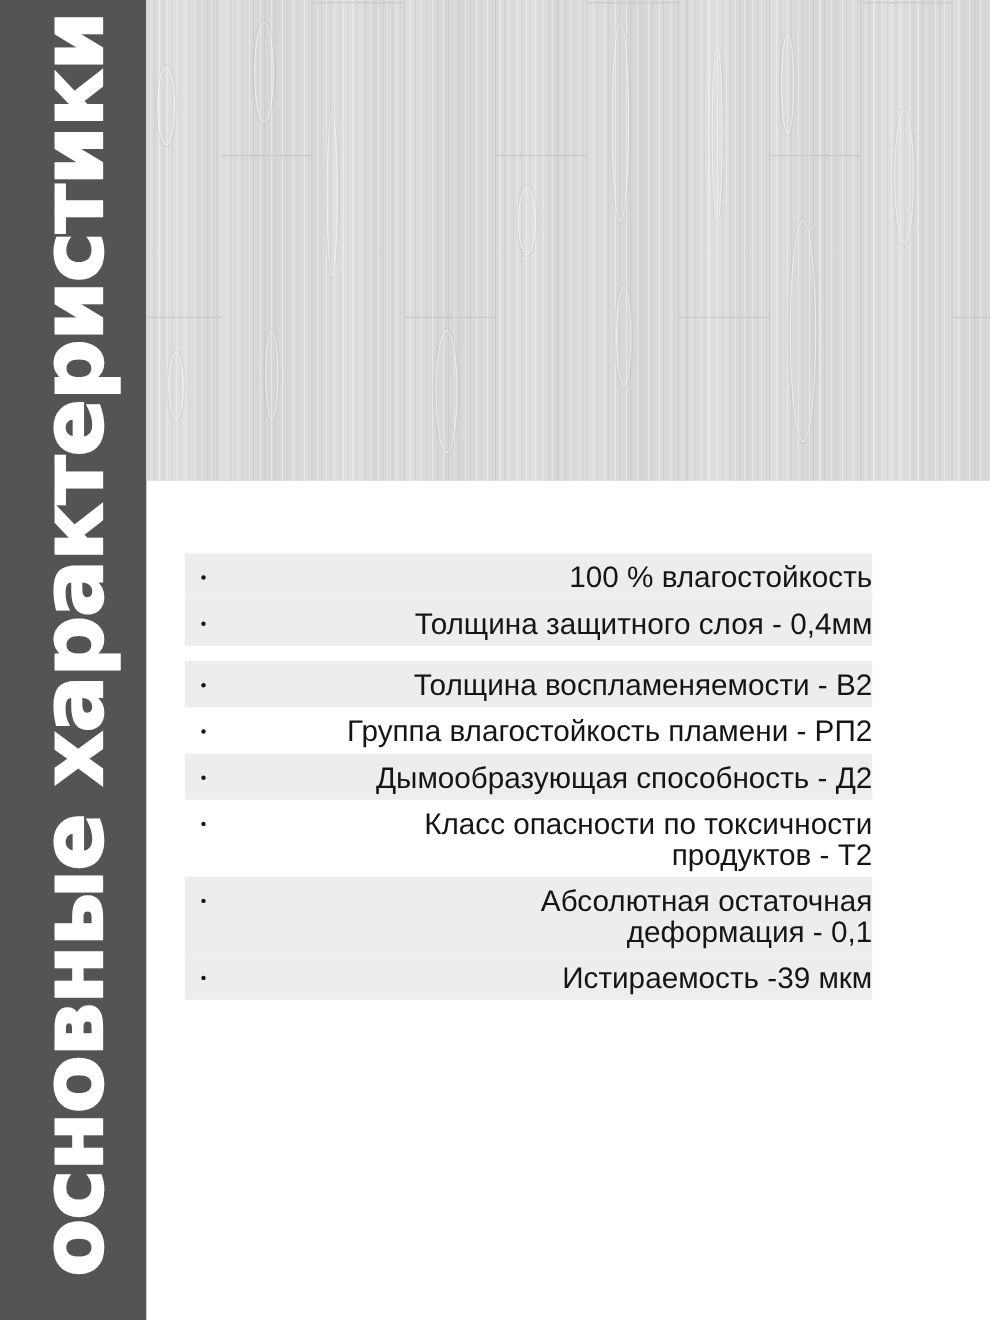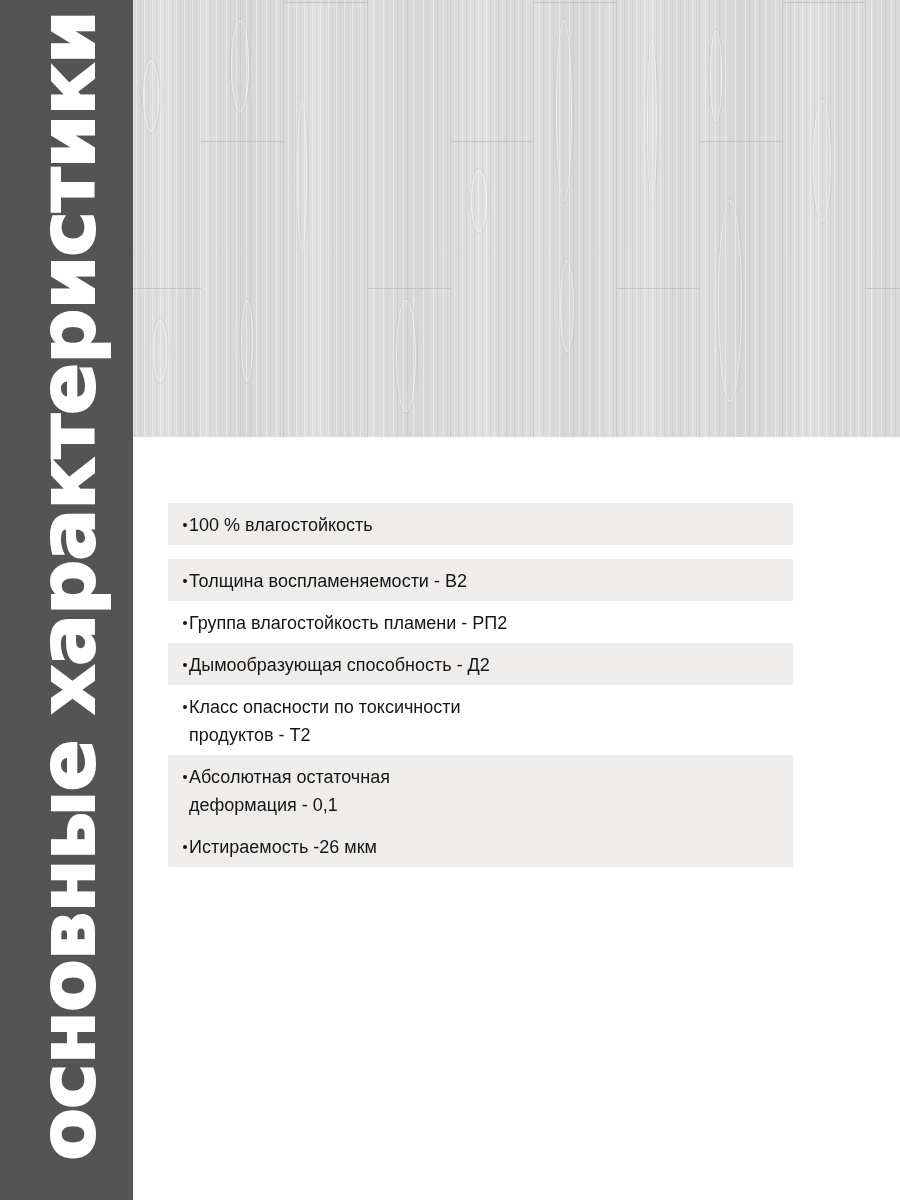--- a/index.html
+++ b/index.html
@@ -61,23 +61,24 @@
     box-shadow: 0 0 0 2px rgba(0,0,0,0.03);
   }
   .spec-list {
     position: absolute; left: 168px; top: 503px; width: 625px;
     margin: 0; padding: 0; list-style: none;
   }
   .spec-item {
     position: relative;
     box-sizing: border-box;
     padding: 8px 0 6px 21px;
-    font-size: 18px;
+    font-size: 27px;
     line-height: 28px;
     color: #151515;
+    text-align: right;
   }
   .spec-item.shaded { background: #eeedec; }
   .spec-item .bullet {
     position: absolute; left: 15px; top: 20px;
     width: 4px; height: 4px; border-radius: 50%;
     background: #151515;
   }
   .spec-item .txt { display: block; white-space: pre-line; }
 </style>
 </head>
@@ -131,20 +132,24 @@
   <div class="plank-col alt" style="left:733px;width:40px;border-right:none">
       <div class="joint" style="top:288px"></div>
     </div>
 </div>
 
 <ul class="spec-list">
   <li class="spec-item shaded">
       <span class="bullet"></span>
       <span class="txt">100 % влагостойкость</span>
     </li>
+  <li class="spec-item shaded">
+      <span class="bullet"></span>
+      <span class="txt">Толщина защитного слоя - 0,4мм</span>
+    </li>
   <li class="spec-item">
       <span class="bullet"></span>
     </li>
   <li class="spec-item shaded">
       <span class="bullet"></span>
       <span class="txt">Толщина воспламеняемости - В2</span>
     </li>
   <li class="spec-item">
       <span class="bullet"></span>
       <span class="txt">Группа влагостойкость пламени - РП2</span>
@@ -158,15 +163,15 @@
       <span class="txt">Класс опасности по токсичности
 продуктов - Т2</span>
     </li>
   <li class="spec-item shaded">
       <span class="bullet"></span>
       <span class="txt">Абсолютная остаточная
 деформация - 0,1</span>
     </li>
   <li class="spec-item shaded">
       <span class="bullet"></span>
-      <span class="txt">Истираемость -26 мкм</span>
+      <span class="txt">Истираемость -39 мкм</span>
     </li>
 </ul>
 
 </body></html>

